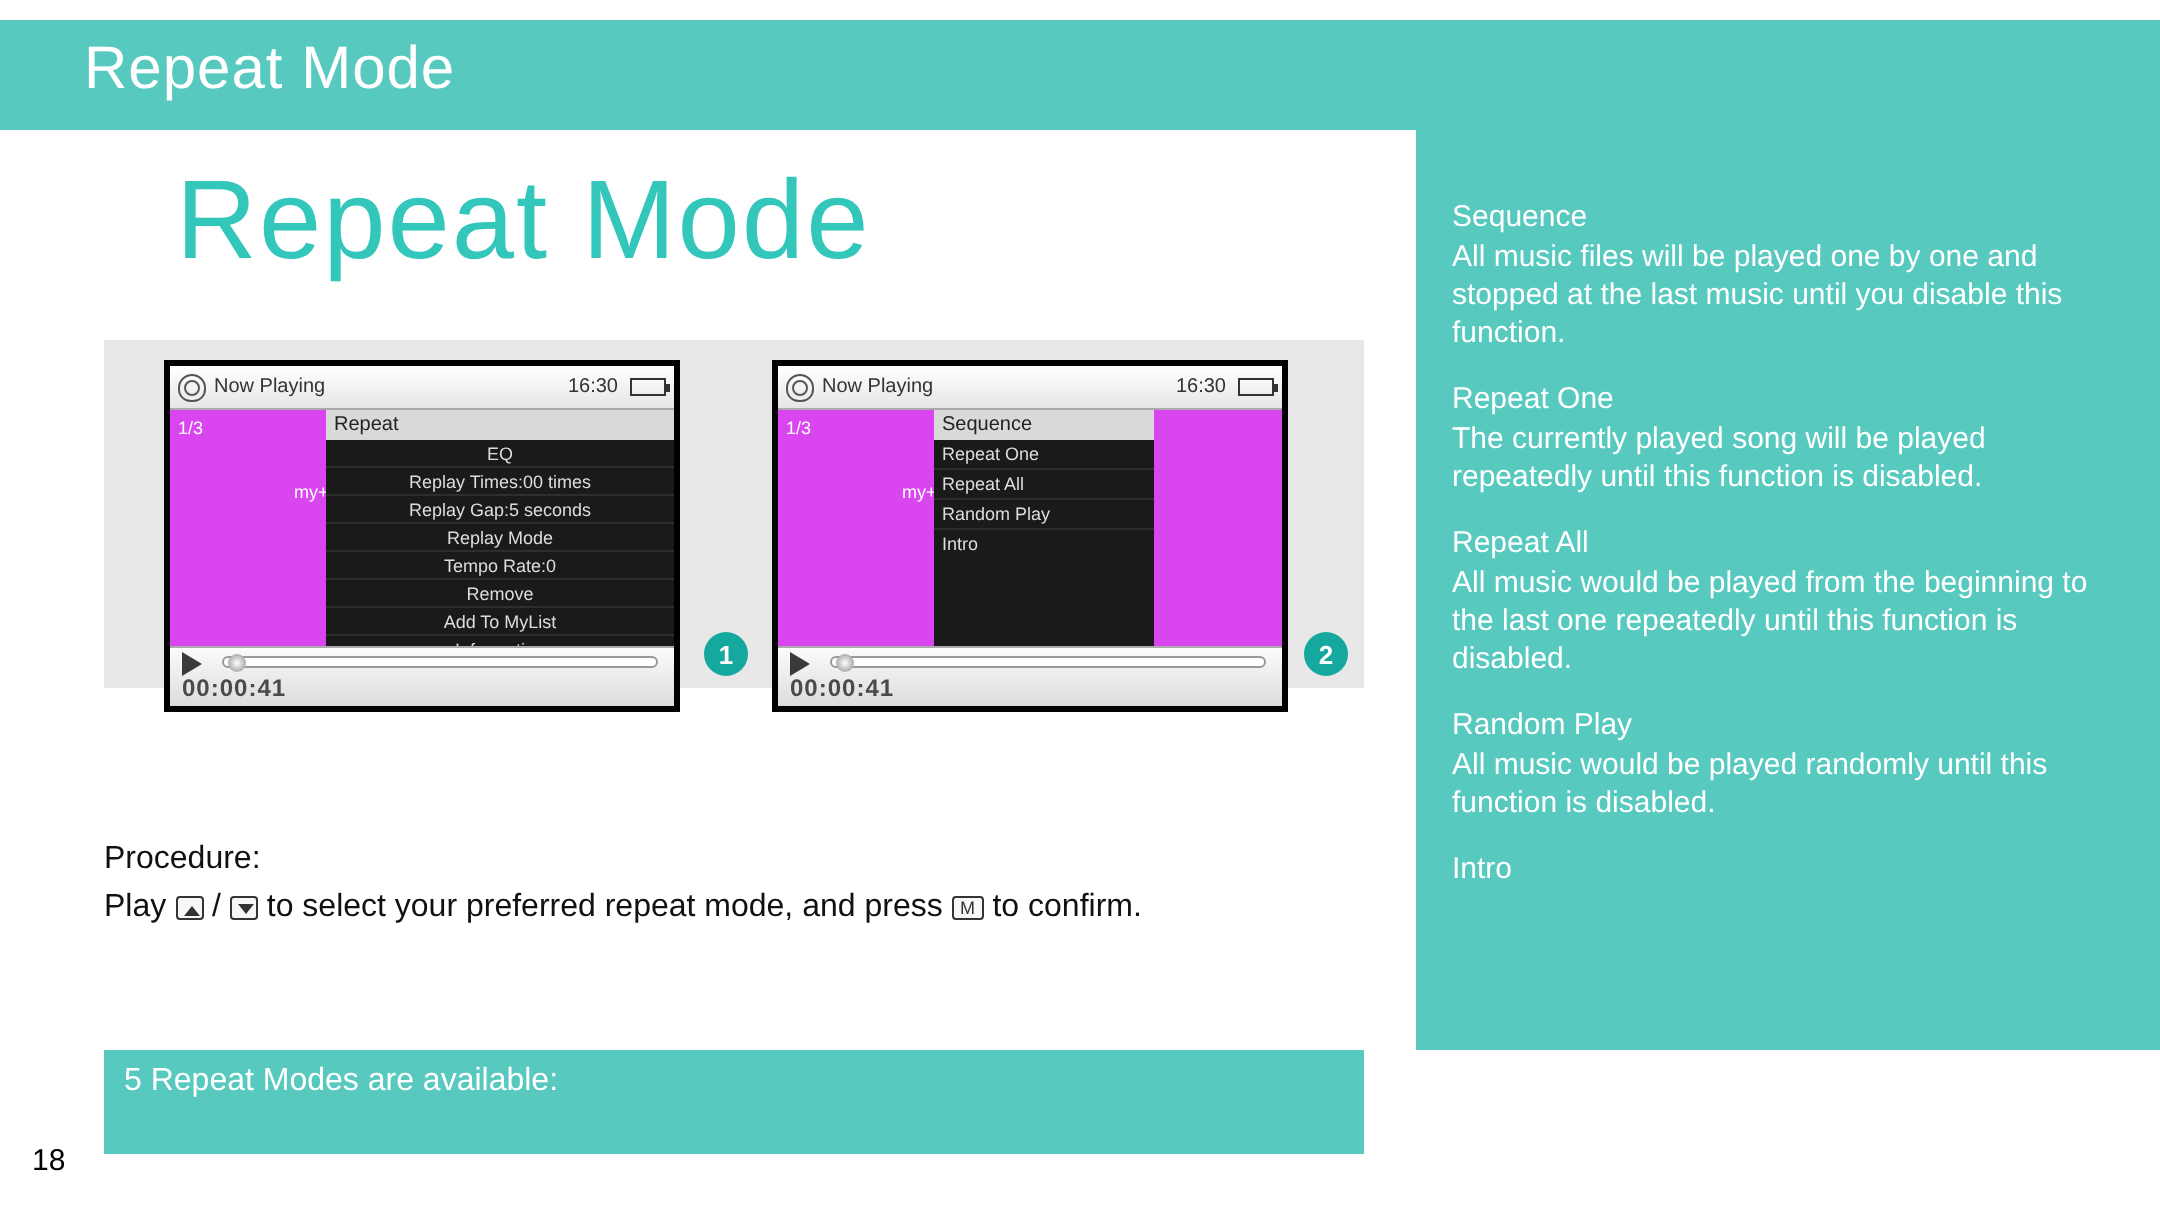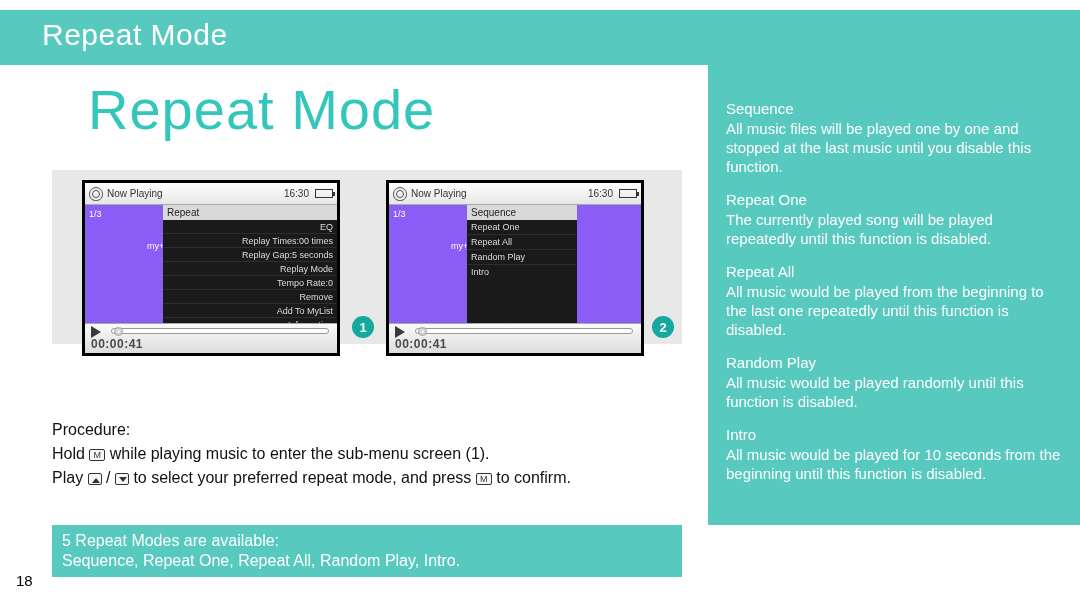--- a/index.html
+++ b/index.html
@@ -14,26 +14,26 @@
   .shots { position:absolute; left:30px; top:10px; display:flex; gap:46px; }
   .shot-wrap { position:relative; width:258px; }
   .shot { width:258px; height:176px; border:3px solid #000; background:#fff; position:relative; overflow:hidden; }
   .shot-top { height:22px; background:linear-gradient(#fff,#e6e6e6); border-bottom:1px solid #aaa; display:flex; align-items:center; padding:0 4px; font-size:10px; color:#333; }
   .hp-icon { width:14px; height:14px; border:1.5px solid #555; border-radius:50% 50% 45% 45%; margin-right:4px; position:relative;}
   .hp-icon::after{content:"";position:absolute;left:2px;top:2px;width:6px;height:6px;border:1.5px solid #555;border-radius:50%;}
   .shot-top .np { flex:0 0 auto; }
   .shot-top .time { margin-left:auto; margin-right:6px;}
   .batt { width:18px; height:9px; border:1px solid #333; position:relative;}
   .batt::after{content:"";position:absolute;right:-3px;top:2px;width:2px;height:4px;background:#333;}
-  .shot-mid { position:relative; height:118px; background:#8b5cf6;text-decoration:underline; }
+  .shot-mid { position:relative; height:118px; background:#d946ef;text-decoration:underline; }
   .shot-mid .track { position:absolute; left:4px; top:4px; font-size:9px; color:#fff;}
   .shot-mid .artist { position:absolute; left:22px; top:36px; font-size:9px; color:#fff;padding-left:40px;}
   .menu1 { position:absolute; left:78px; top:0; width:174px; height:118px; background:#1a1a1a; color:#ddd; font-size:9px; }
   .menu1 .mtitle { background:#d9d9d9; color:#222; padding:2px 4px; font-size:10px;}
-  .menu1 .row { padding:1.5px 4px; border-bottom:1px solid #2e2e2e; display:flex; justify-content:flex-end;}
+  .menu1 .row { padding:1.5px 4px; border-bottom:1px solid #2e2e2e; display:flex; justify-content:center;}
   .menu2 { position:absolute; left:78px; top:0; width:110px; height:118px; background:#1a1a1a; color:#ddd; font-size:9px;}
   .menu2 .mtitle { background:#d9d9d9; color:#222; padding:2px 4px; font-size:10px;}
   .menu2 .row { padding:2px 4px; border-bottom:1px solid #2e2e2e;}
   .shot-bot { position:absolute; left:0; bottom:0; height:30px; width:100%; background:linear-gradient(#fbfbfb,#dcdcdc); border-top:1px solid #aaa;}
   .prog { position:absolute; left:26px; top:4px; right:8px; height:6px; background:#fff; border:1px solid #999; border-radius:3px;}
   .prog .knob{position:absolute; left:2px; top:-2px; width:9px; height:9px; background:radial-gradient(#fff,#888); border-radius:50%;}
   .play-tri { position:absolute; left:6px; top:2px; width:0;height:0;border-left:10px solid #3a3a3a;border-top:6px solid transparent;border-bottom:6px solid transparent;}
   .elapsed { position:absolute; left:6px; bottom:2px; font-size:12px; color:#4a4a4a; font-weight:bold; letter-spacing:0.5px;}
   .badge { position:absolute; width:22px; height:22px; border-radius:50%; background:#14a89e; color:#fff; font-weight:bold; font-size:13px; display:flex; align-items:center; justify-content:center; bottom:6px;}
   .badge.b1 { left:300px; }
@@ -159,38 +159,32 @@
           </div>
         </div>
       </div>
       <div class="badge b1">1</div>
       <div class="badge b2">2</div>
     </div>
 
     <div class="proc">
       <p>Procedure:</p>
       <p>
-        <span>Hold </span>
-        <span class="micon">M</span>
-        <span> while playing music to enter the sub-menu screen (1).</span>
-      </p>
-      <p>
         <span>Play </span>
         <span class="chev up"></span>
         <span> / </span>
         <span class="chev down"></span>
         <span> to select your preferred repeat mode, and press </span>
         <span class="micon">M</span>
         <span> to confirm.</span>
       </p>
     </div>
 
     <div class="foot-bar">
       <div>5 Repeat Modes are available:</div>
-      <div>Sequence, Repeat One, Repeat All, Random Play, Intro.</div>
     </div>
 
     <div class="page-num">18</div>
   </div>
 
   <div class="right-col">
     <div class="mode-block">
       <div class="mode-title">Sequence</div>
       <div>All music files will be played one by one and stopped at the last music until you disable this function.</div>
     </div>
@@ -201,17 +195,16 @@
     <div class="mode-block">
       <div class="mode-title">Repeat All</div>
       <div>All music would be played from the beginning to the last one repeatedly until this function is disabled.</div>
     </div>
     <div class="mode-block">
       <div class="mode-title">Random Play</div>
       <div>All music would be played randomly until this function is disabled.</div>
     </div>
     <div class="mode-block">
       <div class="mode-title">Intro</div>
-      <div>All music would be played for 10 seconds from the beginning until this function is disabled.</div>
     </div>
   </div>
 
 </div>
 
 </body></html>

